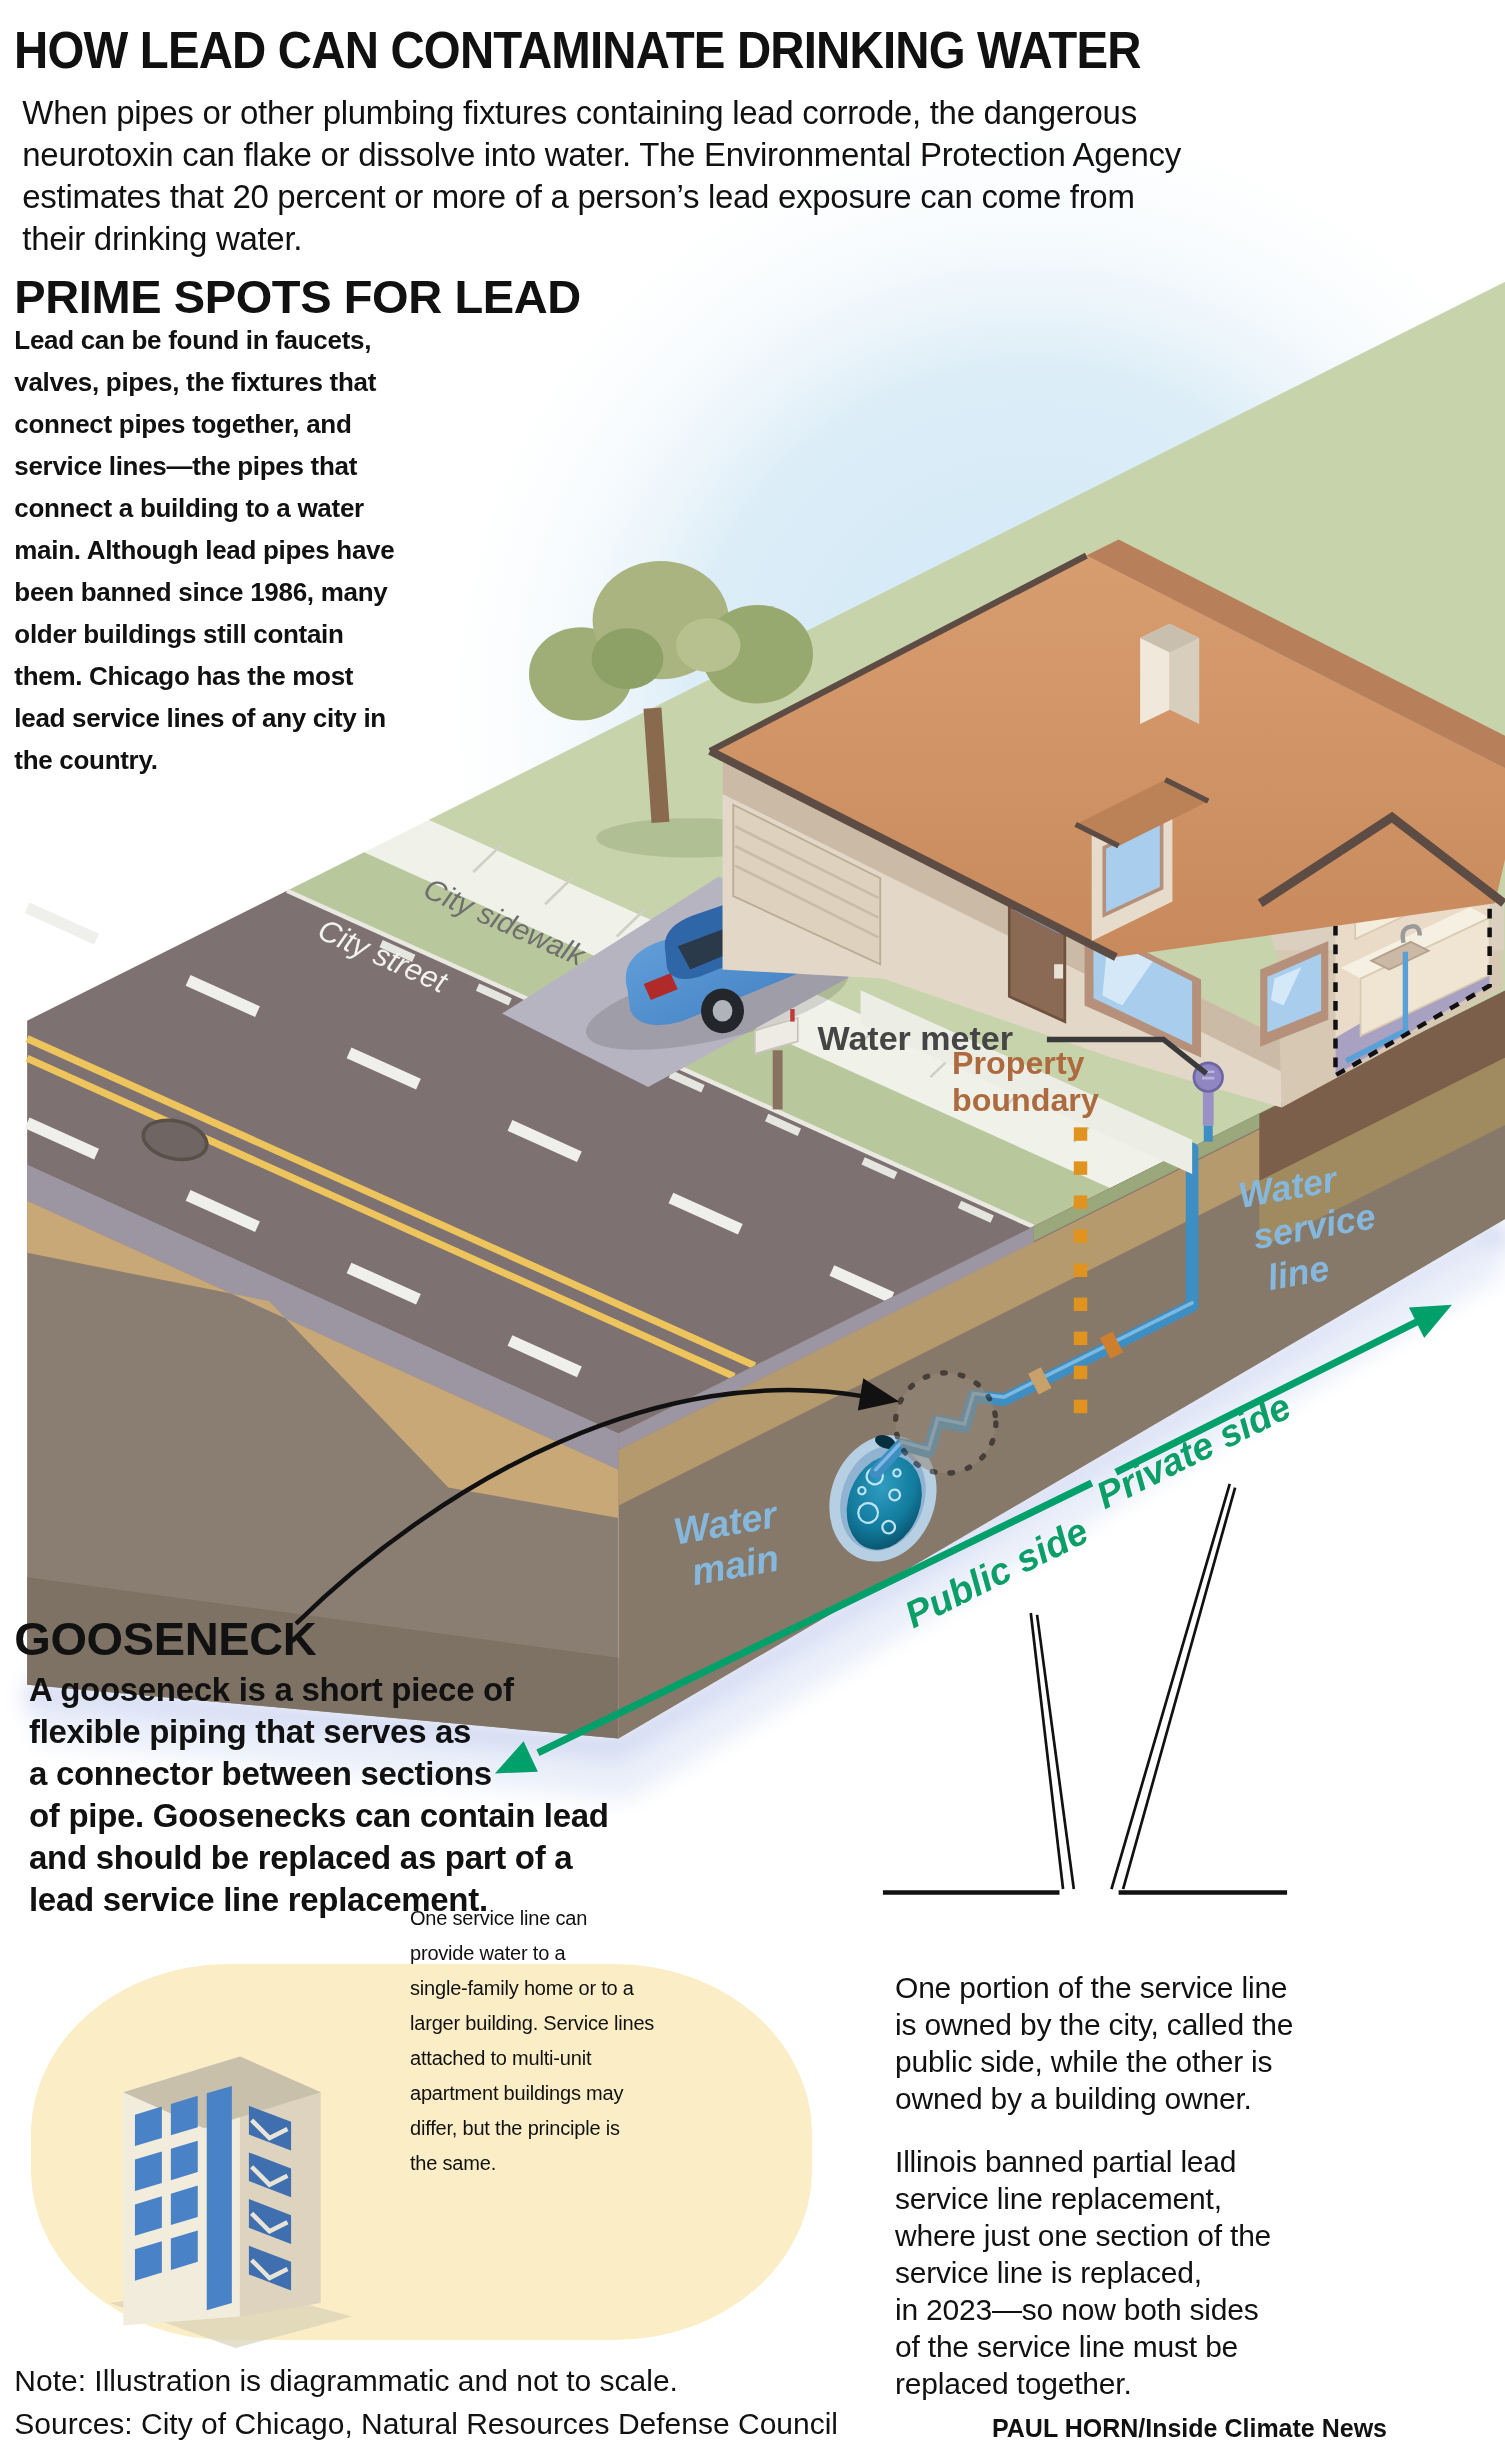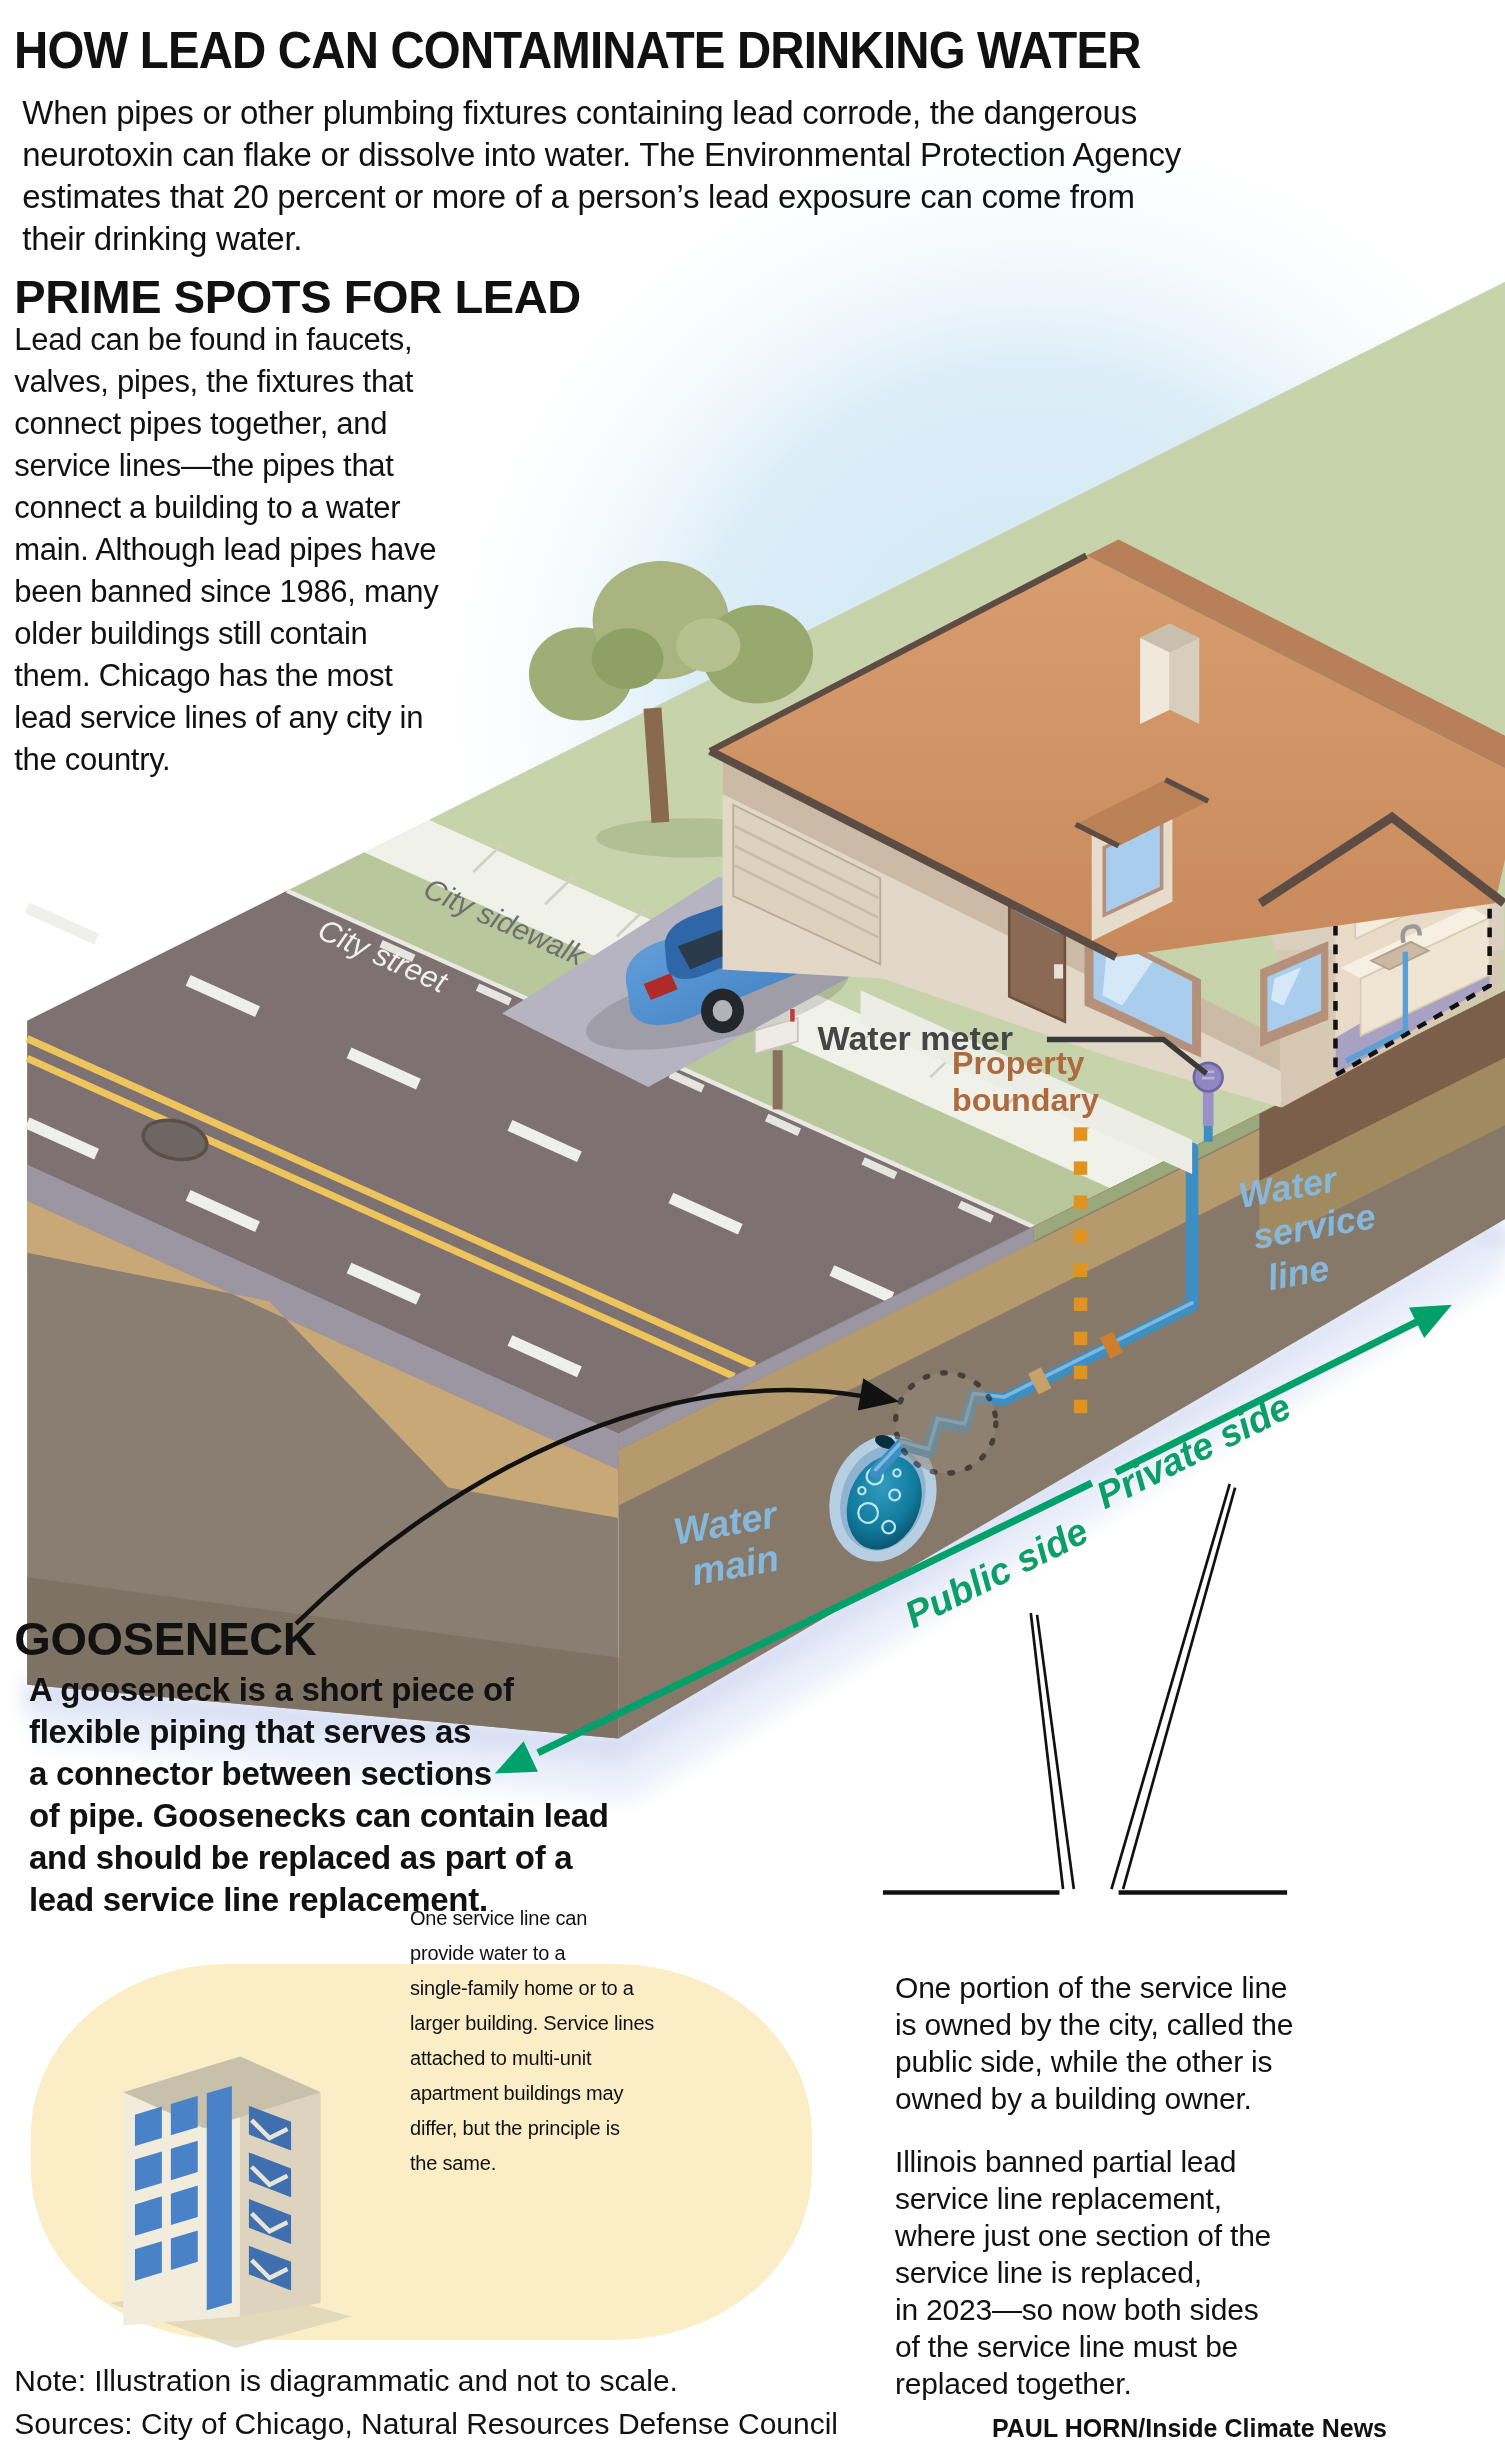--- a/index.html
+++ b/index.html
@@ -5,21 +5,21 @@
   html,body{margin:0;padding:0;background:#fff;}
   body{width:1506px;height:2450px;position:relative;overflow:hidden;
        font-family:"Liberation Sans","DejaVu Sans",sans-serif;color:#111;}
   .abs{position:absolute;}
   .ml{white-space:pre-line;}
   .title{top:21px;left:14.3px;font-size:51px;font-weight:800;letter-spacing:-0.9px;margin:0;}
   .title .cond{display:inline-block;transform:scaleX(.93);transform-origin:0 50%;}
   .intro{top:84px;left:14.3px;width:1425px;font-size:33px;line-height:42px;margin:8px;font-weight:500;letter-spacing:-0.3px;}
   .h2{font-size:47px;font-weight:800;margin:0;letter-spacing:-0.4px;}
   .prime-h{top:269px;left:14.3px;}
-  .prime-b{top:319px;left:14.3px;width:618px;font-size:31px;line-height:42px;margin:0;font-weight:400;letter-spacing:-0.3px;}
+  .prime-b{top:319px;left:14.3px;width:618px;font-size:26px;line-height:42px;margin:0;font-weight:700;letter-spacing:-0.3px;}
   .goose-h{top:1611px;left:14.3px;}
   .goose-b{top:1669px;left:29px;width:663px;font-size:33px;line-height:42px;margin:0;font-weight:700;letter-spacing:-0.3px;}
   .blob{top:1964px;left:30.5px;width:781px;height:376px;background:#fbeec7;border-radius:197px/170px;}
   .blob-text{top:1896px;left:405px;width:430px;font-size:20px;line-height:35px;margin:5px;font-weight:500;letter-spacing:-0.2px;}
   .own{left:883px;width:430px;font-size:30px;line-height:37px;margin:12px;font-weight:500;letter-spacing:-0.2px;}
   .own1{top:1957px;}
   .own2{top:2131px;}
   .footline{left:14.3px;font-size:30px;margin:0;font-weight:500;}
   .note{top:2364px;}
   .sources{top:2407px;}

